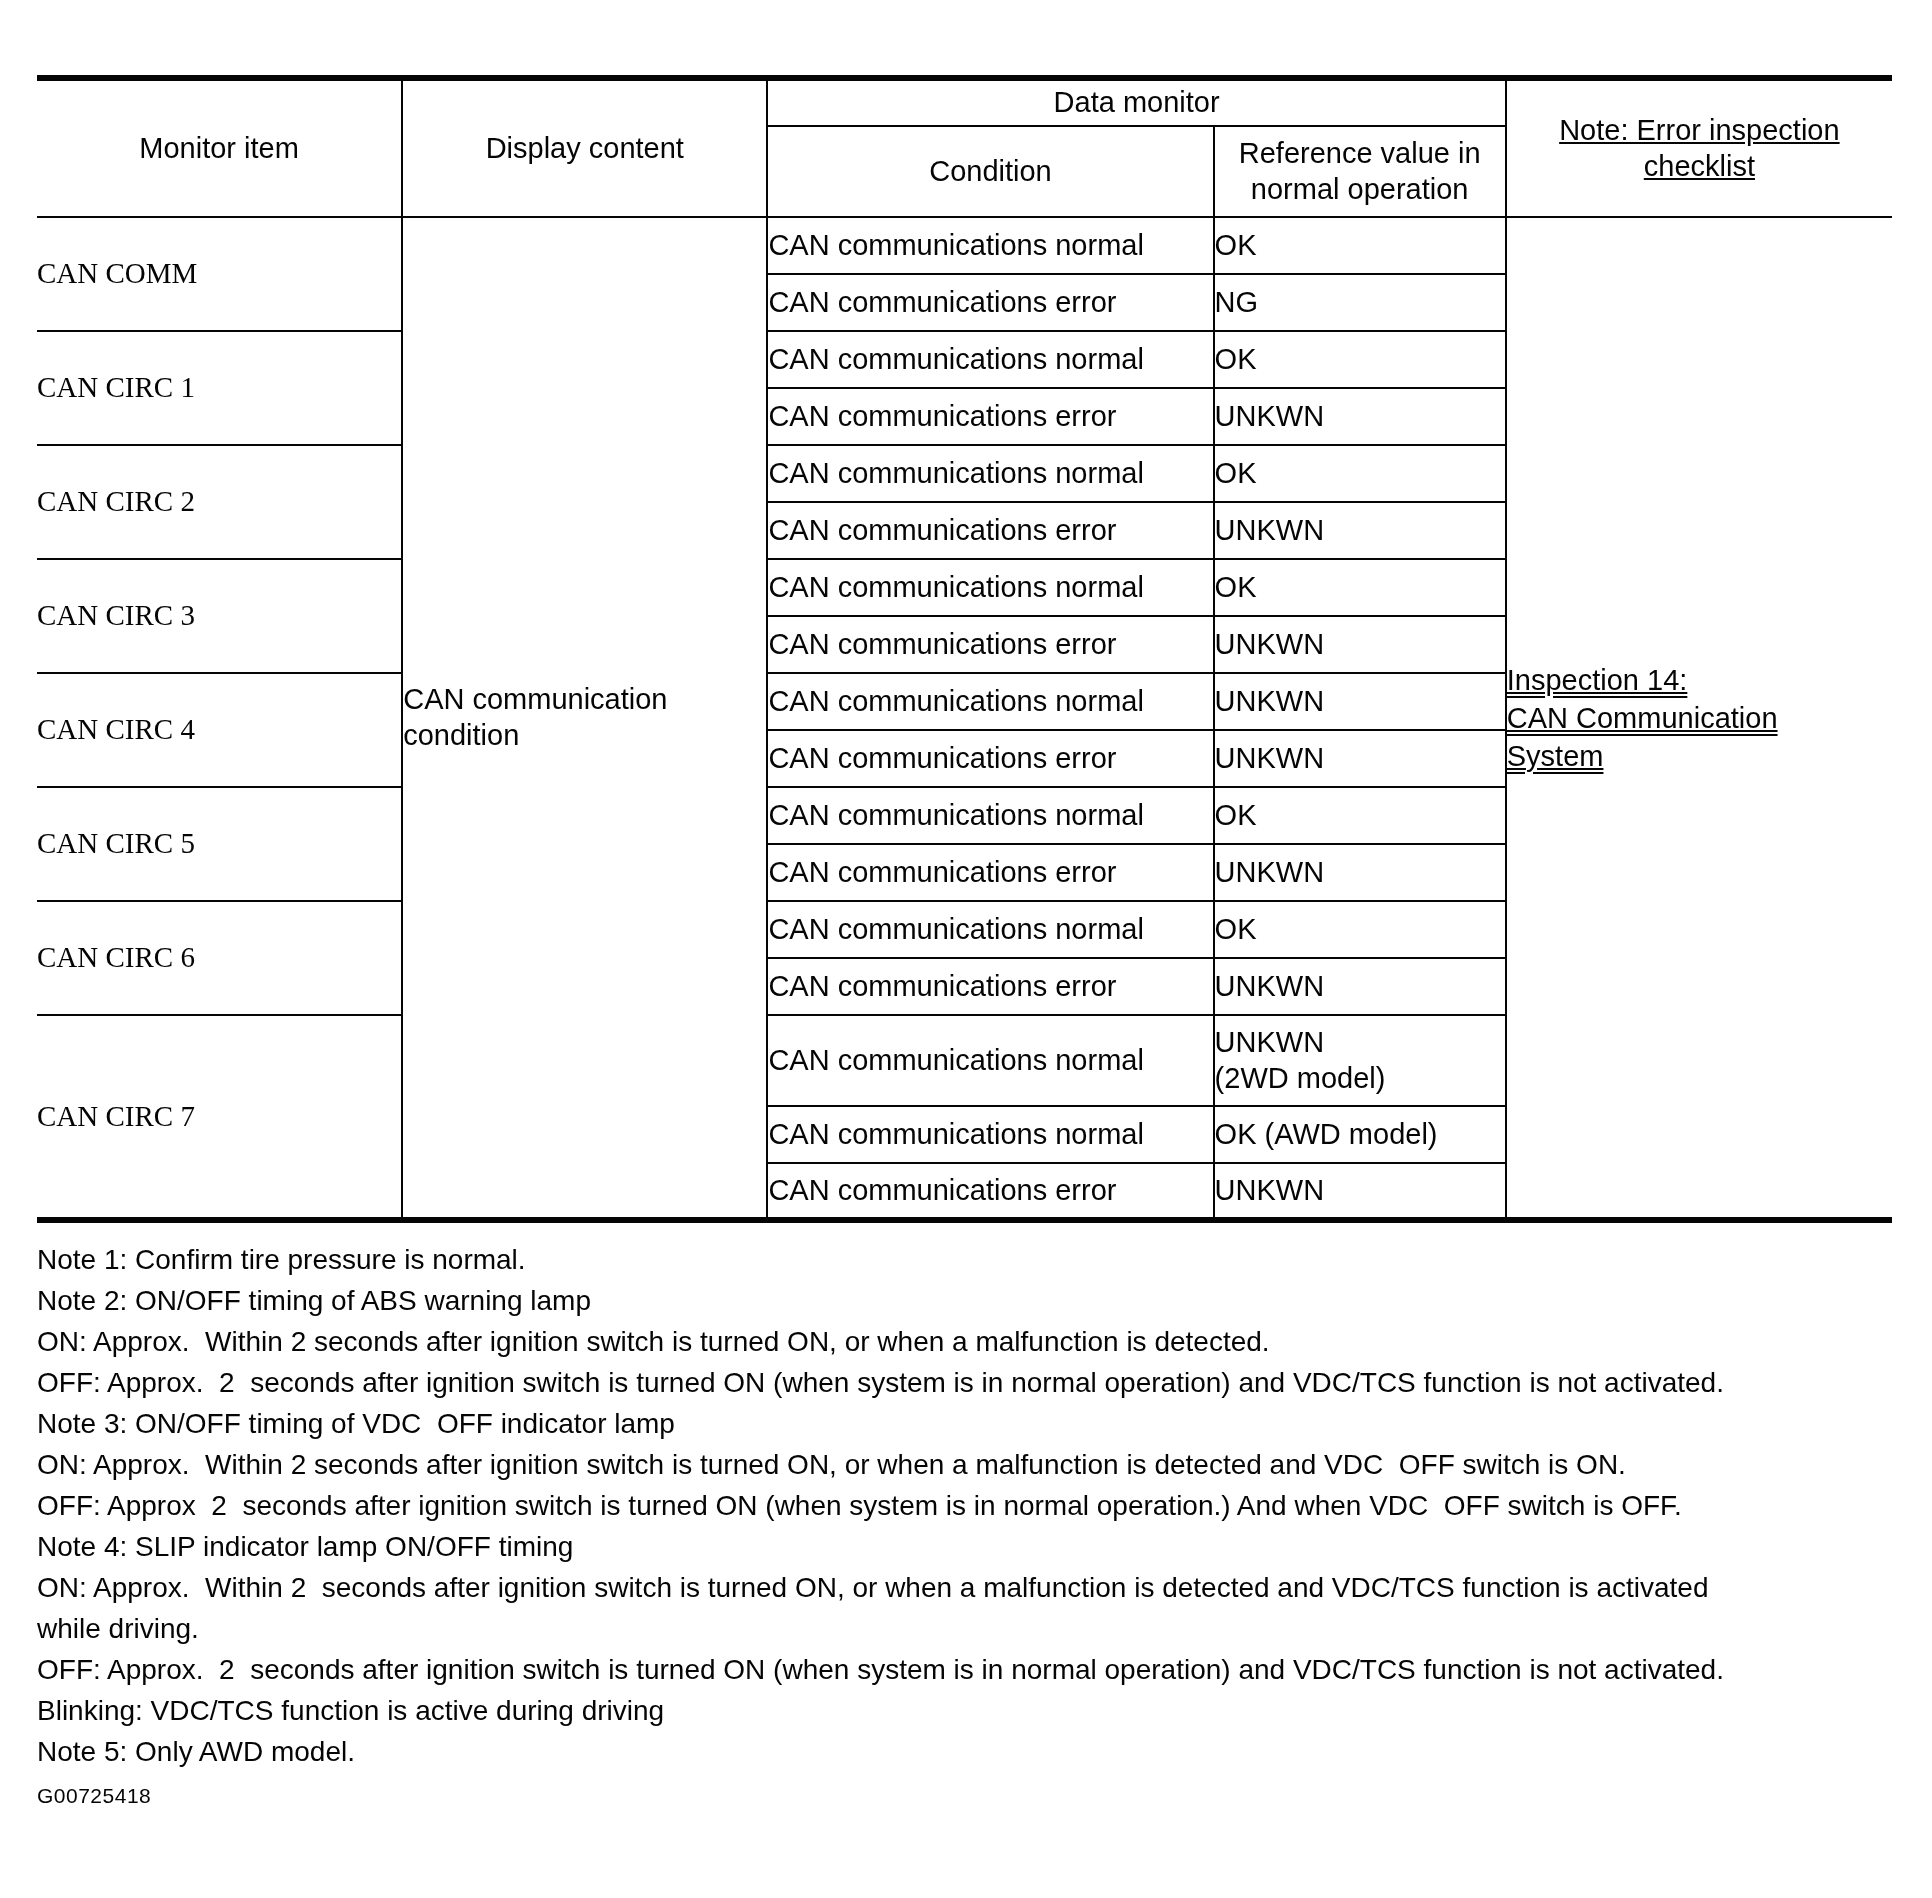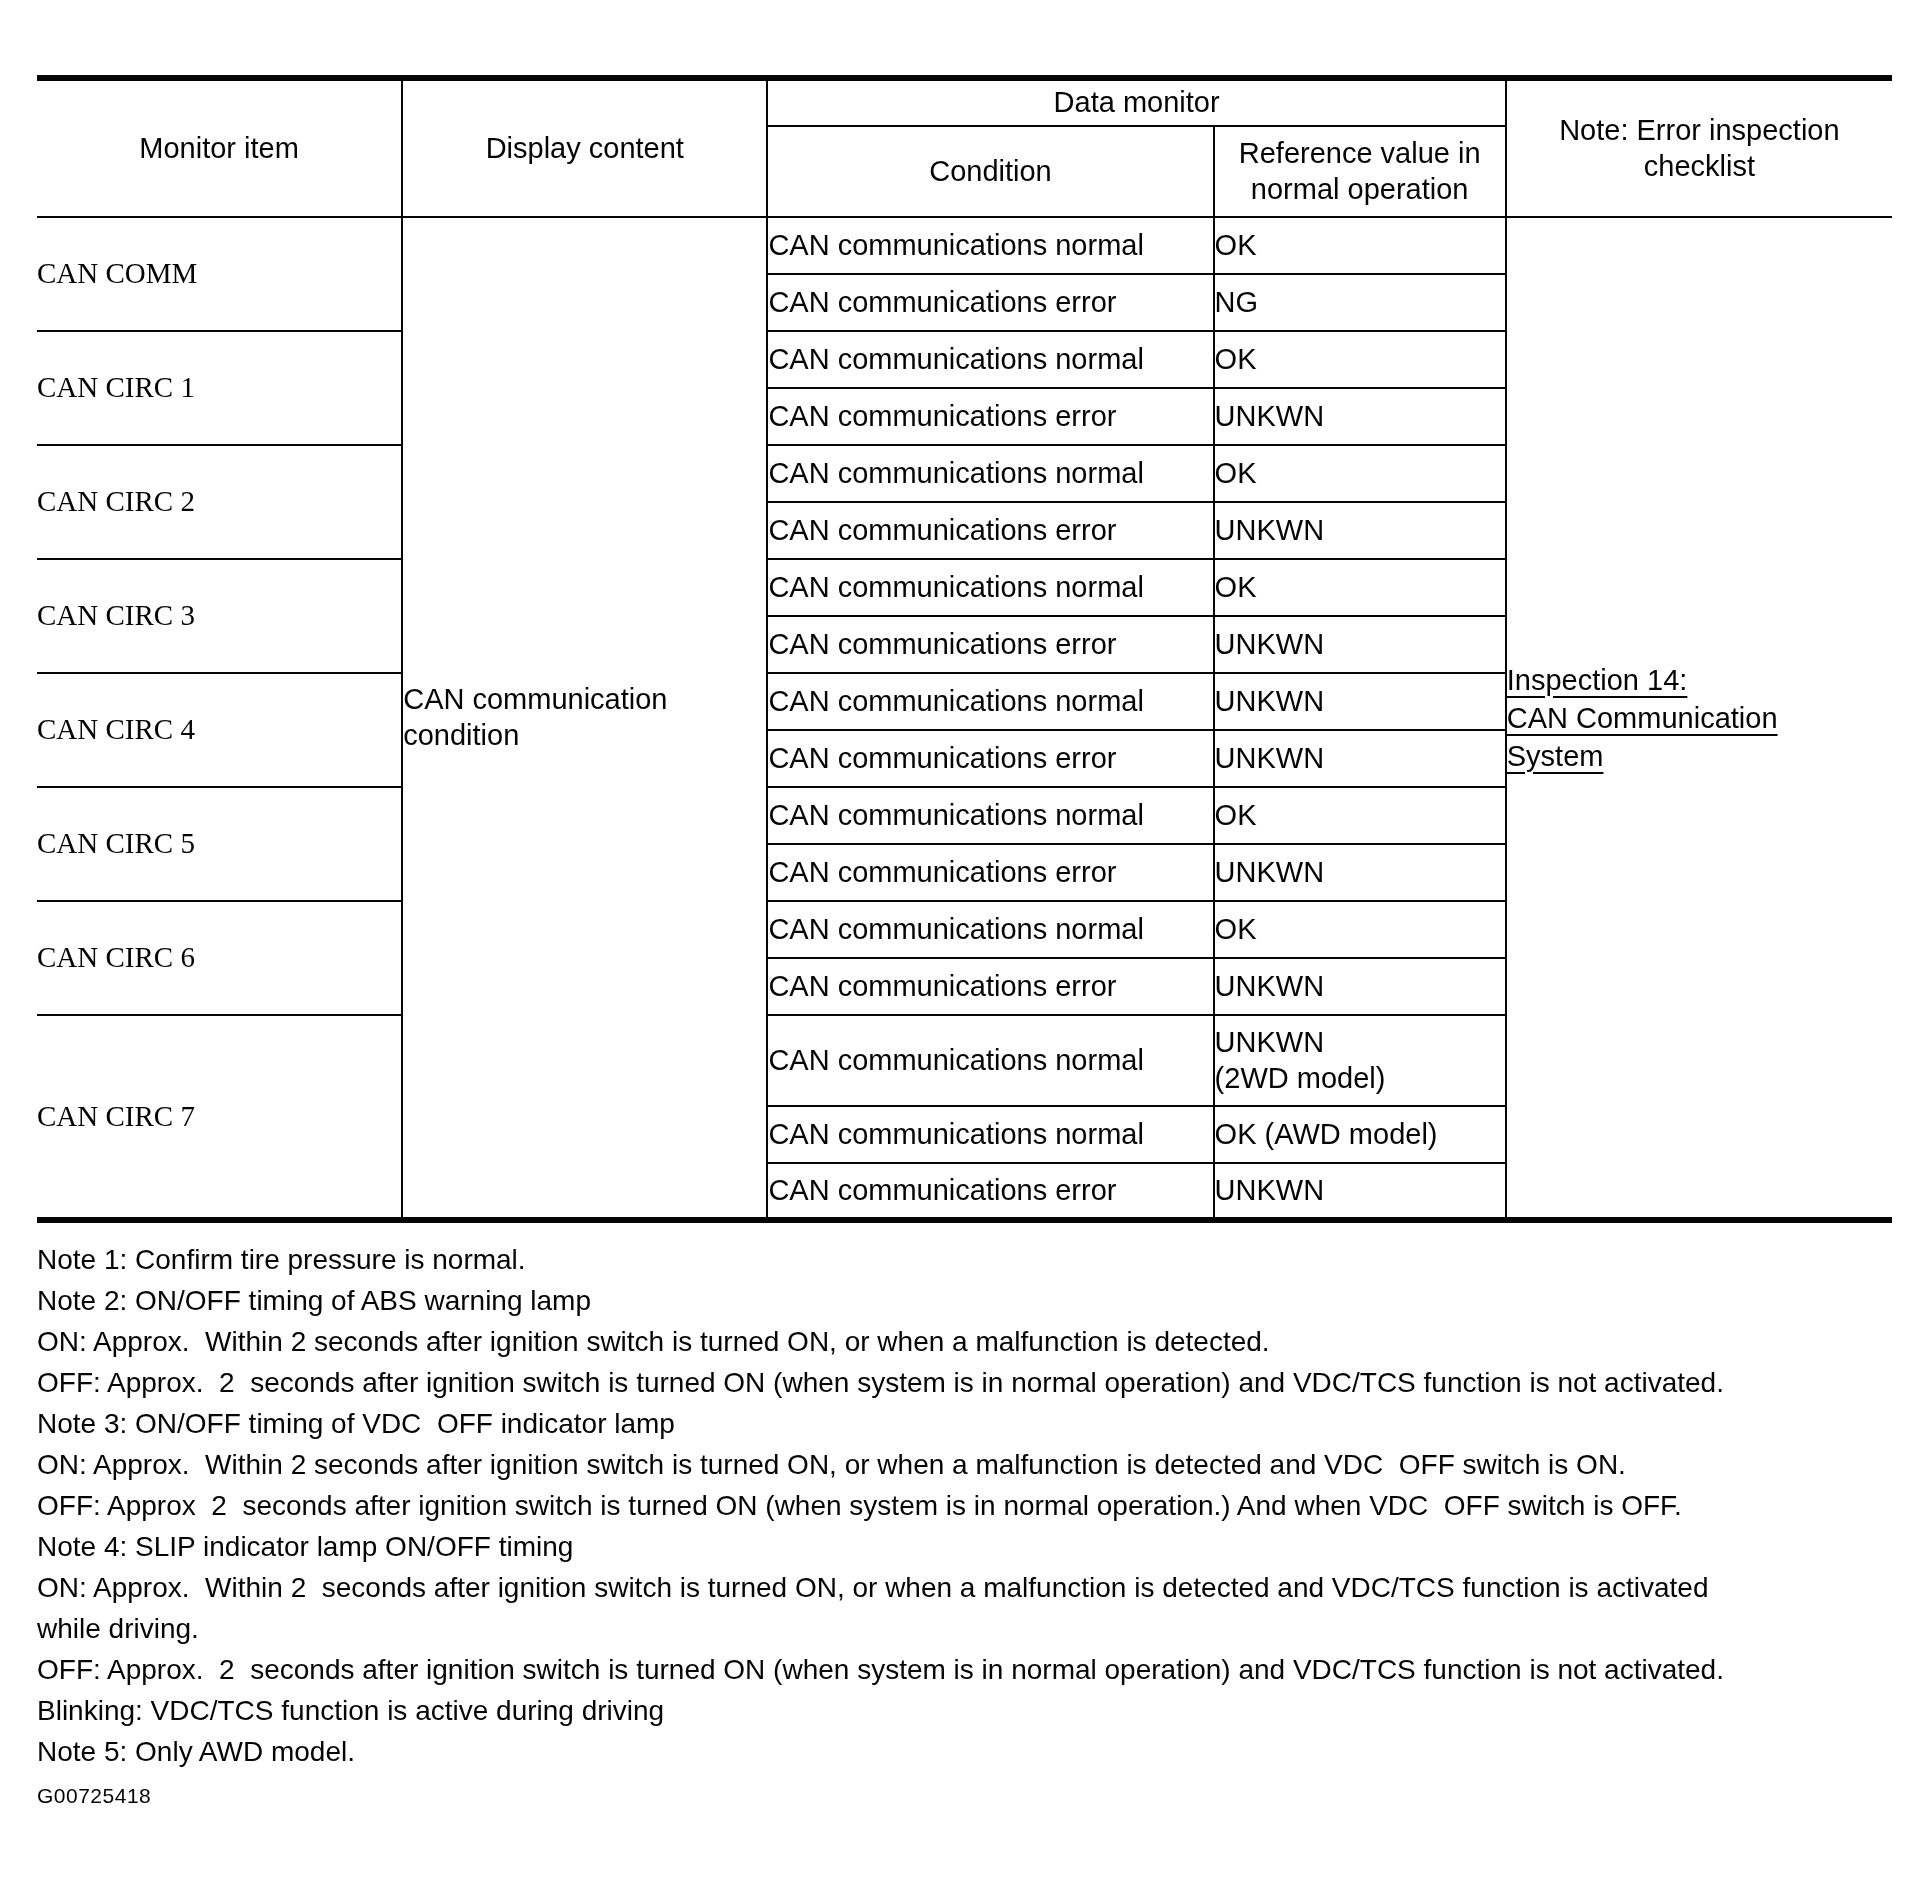--- a/index.html
+++ b/index.html
@@ -21,21 +21,21 @@
     font-size:29px;line-height:1.22;
   }
   table.diag th, table.diag td{
     border:2.7px solid #050505;
     font-weight:normal;
     vertical-align:middle;
     padding:0;
   }
   
   .no-l{border-left:none !important;}
-  .no-r{border-right:none !important;}
+  .no-r{border-right:none !important;text-decoration:underline;}
 
   tr.hh1{height:48px;}
   tr.hh2{height:91px;}
   tr.h62{height:57px;}
   tr.h100{height:91px;}
 
   th.center{ text-align:center;padding:3.7px 9.1px; }
   td.item{ text-align:left;padding-left:25.6px;font-family:Liberation Serif, serif; }
   td.display{ text-align:left;padding-left:20px;white-space:pre-line; }
   td.cond{ text-align:left;padding-left:18.3px;white-space:pre-line;margin-left:40px; }

